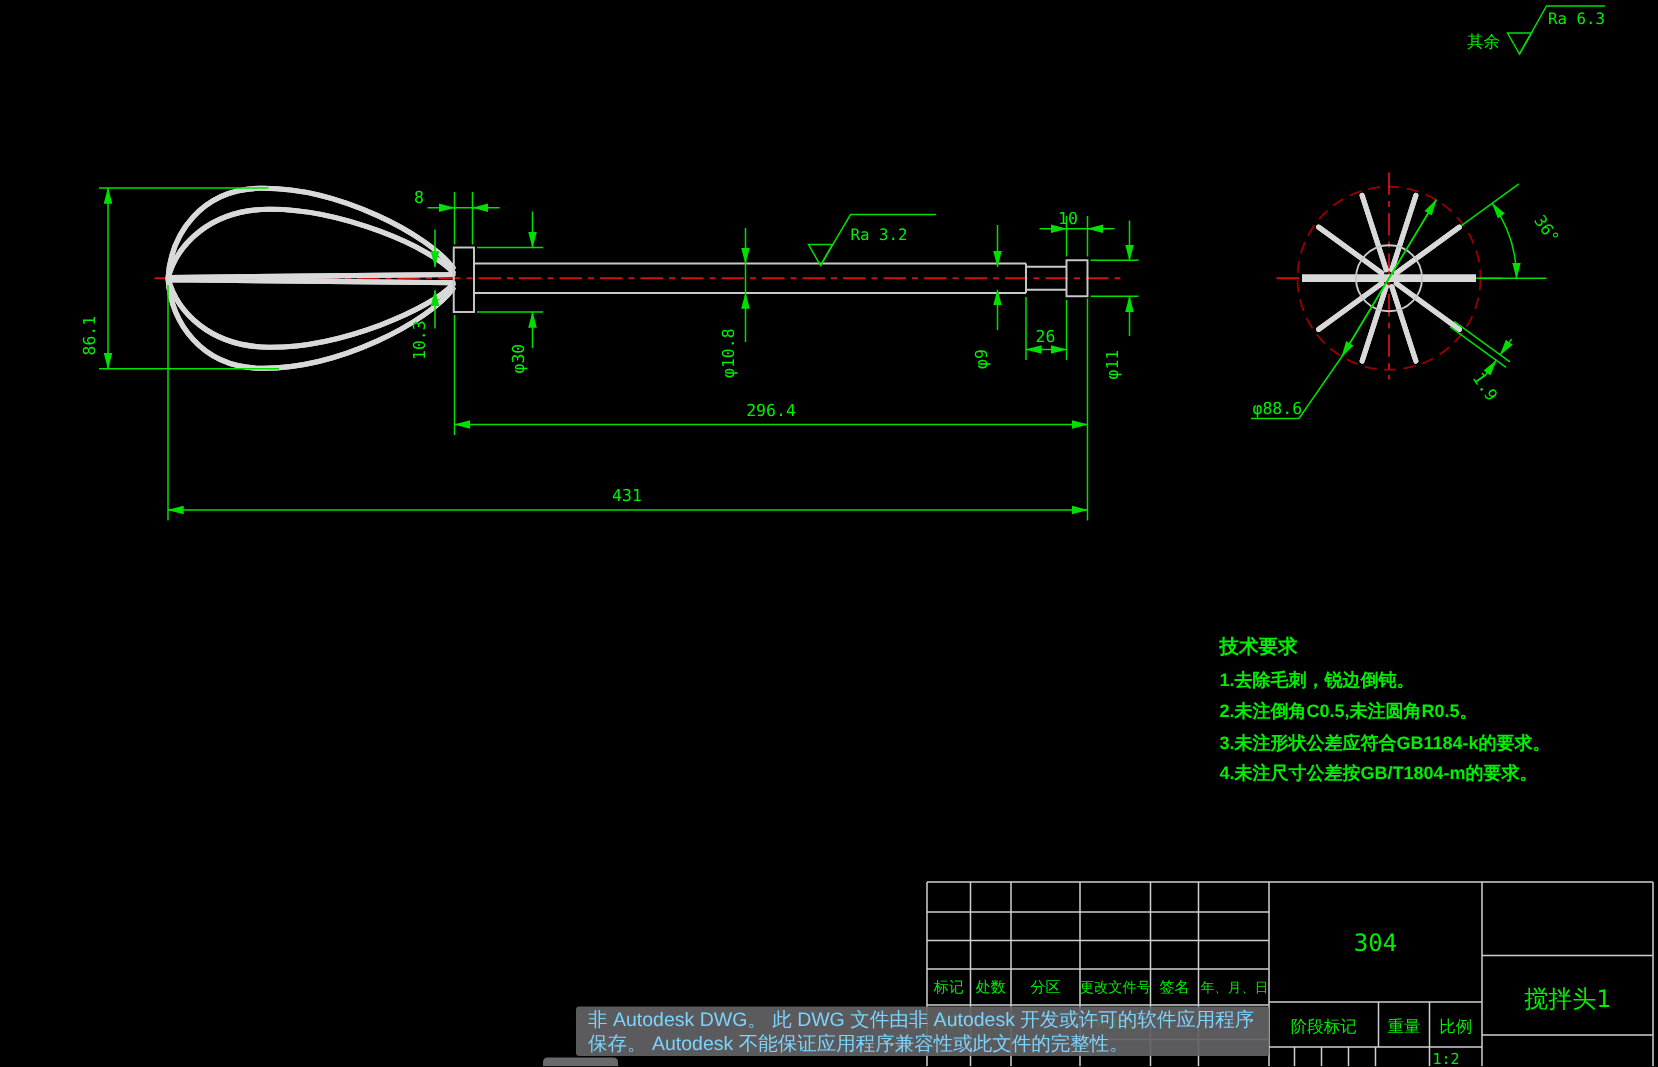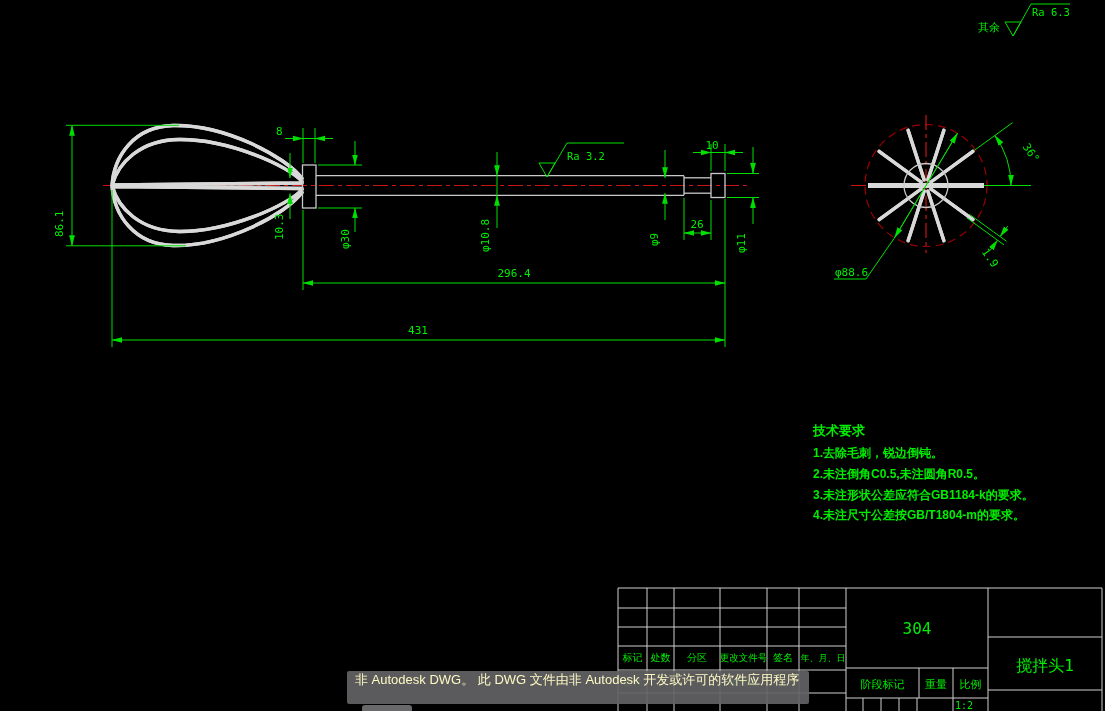--- a/index.html
+++ b/index.html
@@ -10,22 +10,22 @@
   .gl{stroke:#00e000;stroke-width:1;fill:none;}
   .wo{stroke:#d9d9d9;stroke-width:3.4;fill:none;stroke-linecap:round;}
   .wc{stroke:#000;stroke-width:1.5;fill:none;stroke-linecap:round;}
   .ho{stroke:#d9d9d9;stroke-width:5;fill:none;}
   .hc{stroke:#000;stroke-width:2.2;fill:none;}
   .part{stroke:#c9c9c9;stroke-width:1.3;fill:none;}
   .cl{stroke:#c81414;stroke-width:1.2;fill:none;stroke-dasharray:15 4 4 4;}
   .ph{stroke:#9b0000;stroke-width:1.2;fill:none;stroke-dasharray:8 5;}
   .tb{stroke:#cfcfcf;stroke-width:1;fill:none;}
   .gt{fill:#00ee00;}
-  .toast{position:absolute;left:347px;top:671px;width:462px;height:33px;
-         background:rgba(99,99,101,0.92);color:#fef9c3;font-size:13px;line-height:15.5px;
+  .toast{position:absolute;left:384px;top:671px;width:462px;height:33px;
+         background:rgba(99,99,101,0.92);color:#7dd3fc;font-size:13px;line-height:15.5px;
          padding:1px 8px;box-sizing:border-box;border-radius:2px;white-space:nowrap;}
   .stub{position:absolute;left:362px;top:705px;width:50px;height:6px;
         background:#69696b;border-radius:3px 3px 0 0;}
 </style>
 </head>
 <body>
 
 <div class="stage">
 <svg width="1105" height="711" viewBox="0 0 1105 711">
   <defs>
@@ -200,15 +200,16 @@
       <text class="gt" x="970.5" y="688" font-size="11" text-anchor="middle">比例</text>
       <text class="gt" x="964" y="709" font-size="10" text-anchor="middle">1:2</text>
       <text class="gt" x="1045" y="671" font-size="16" text-anchor="middle">搅拌头1</text>
     </g>
   </g>
 </svg>
 
 
 <div class="toast">
   <div>非 Autodesk DWG。  此 DWG 文件由非 Autodesk 开发或许可的软件应用程序</div>
+  <div>保存。  Autodesk 不能保证应用程序兼容性或此文件的完整性。</div>
 </div>
 <div class="stub"></div>
 </div>
 
 </body></html>

